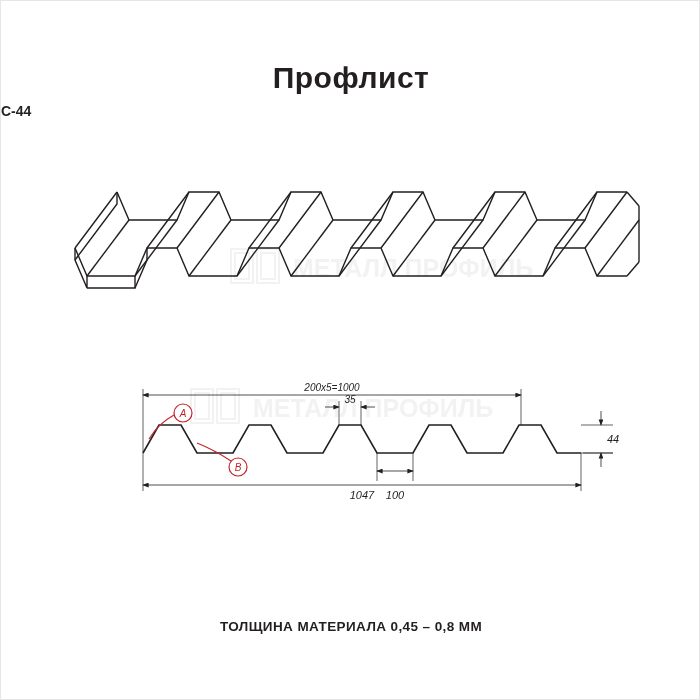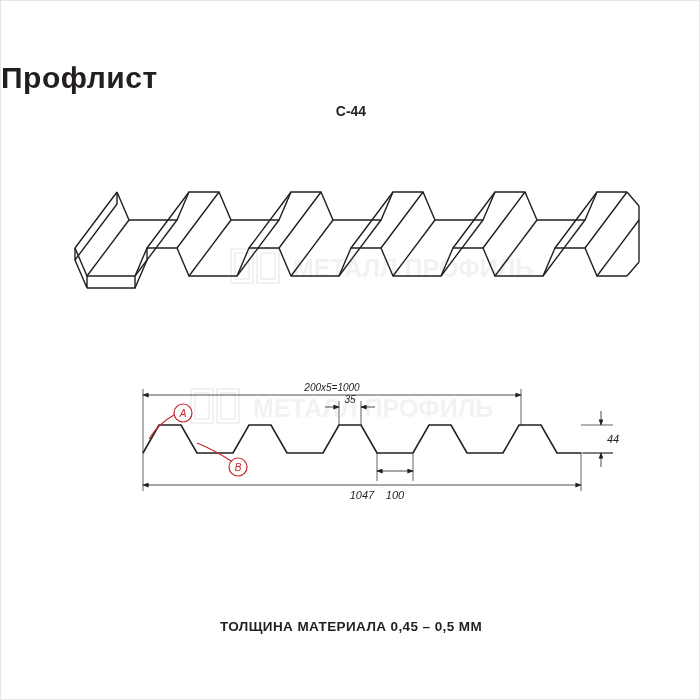--- a/index.html
+++ b/index.html
@@ -19,31 +19,32 @@
     width: 700px;
     height: 700px;
     box-sizing: border-box;
     border: 1px solid #e6e6e6;
   }
   .title {
     position: absolute;
     top: 60px;
     left: 0;
     width: 700px;
+    text-align: center;
     font-size: 30px;
     font-weight: bold;
     letter-spacing: 0.5px;
     color: #231f20;
   }
   .subtitle {
     position: absolute;
     top: 102px;
     left: 0;
     width: 700px;
-    text-align: center;
+    text-align: left;
     font-size: 14px;
     font-weight: bold;
     color: #231f20;
   }
   .footer-note {
     position: absolute;
     top: 618px;
     left: 0;
     width: 700px;
     text-align: center;
@@ -231,14 +232,14 @@
       </g>
 
       <g>
         <circle cx="117" cy="86" r="9" fill="#ffffff" stroke="#c1272d" stroke-width="1.2"></circle>
         <text x="117" y="90" text-anchor="middle" font-size="10" fill="#c1272d">B</text>
         <path d="M110 80 C 98 72, 86 66, 76 62" fill="none" stroke="#c1272d" stroke-width="1.2"></path>
       </g>
     </svg>
   </div>
 
-  <div class="footer-note">ТОЛЩИНА МАТЕРИАЛА 0,45 – 0,5 ММ</div>
+  <div class="footer-note">ТОЛЩИНА МАТЕРИАЛА 0,45 – 0,8 ММ</div>
 </div>
 
 </body></html>

